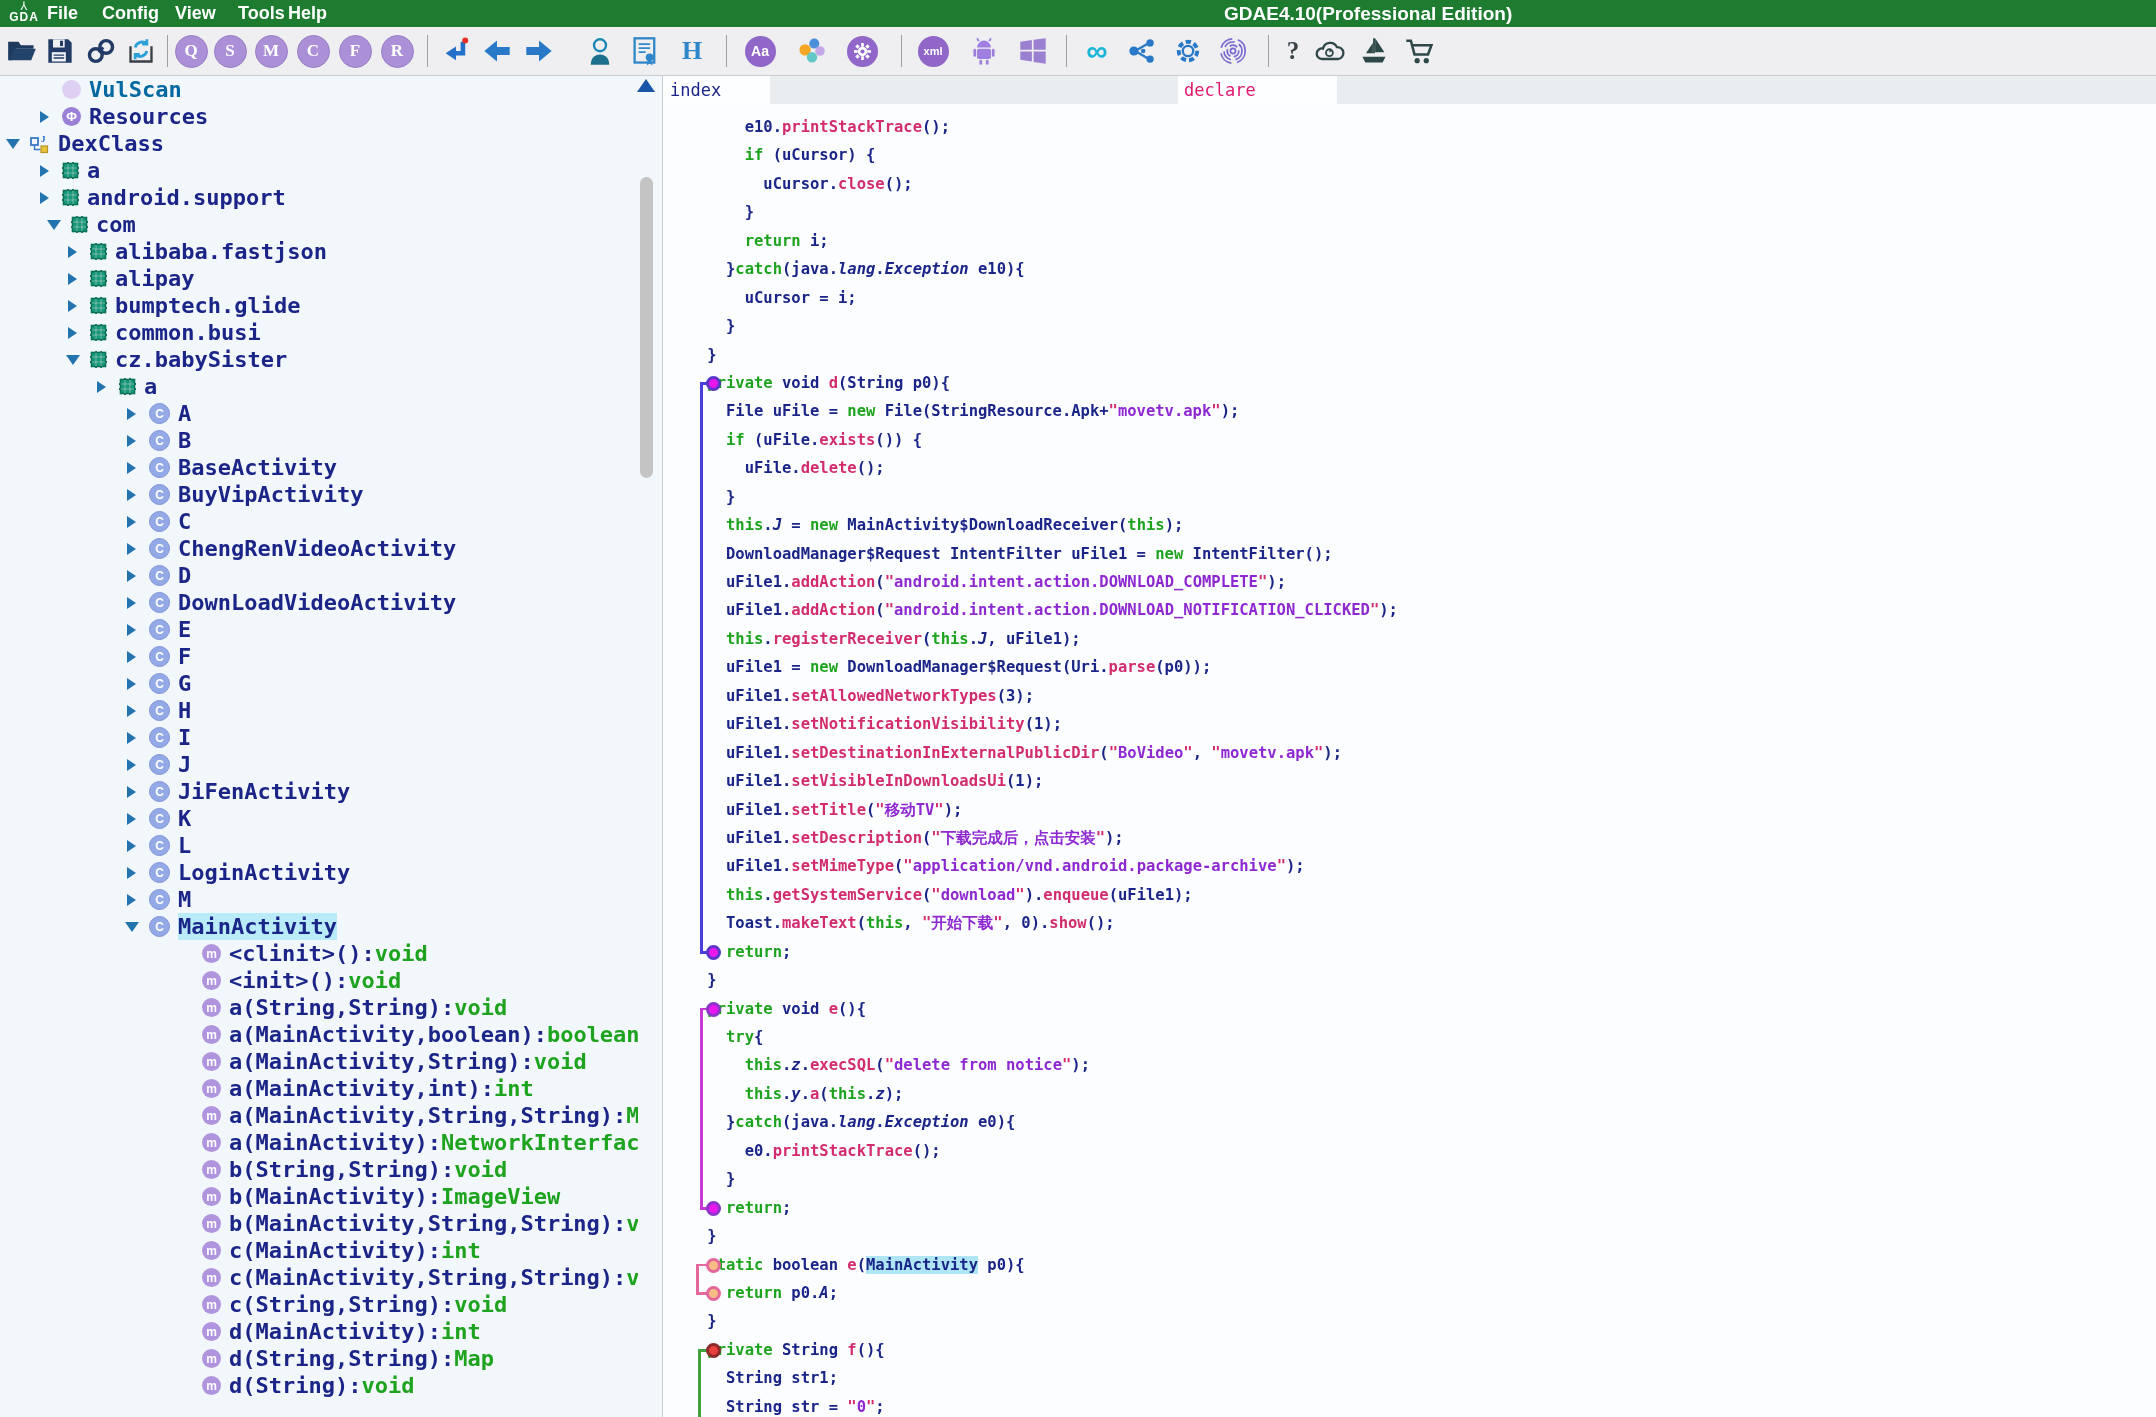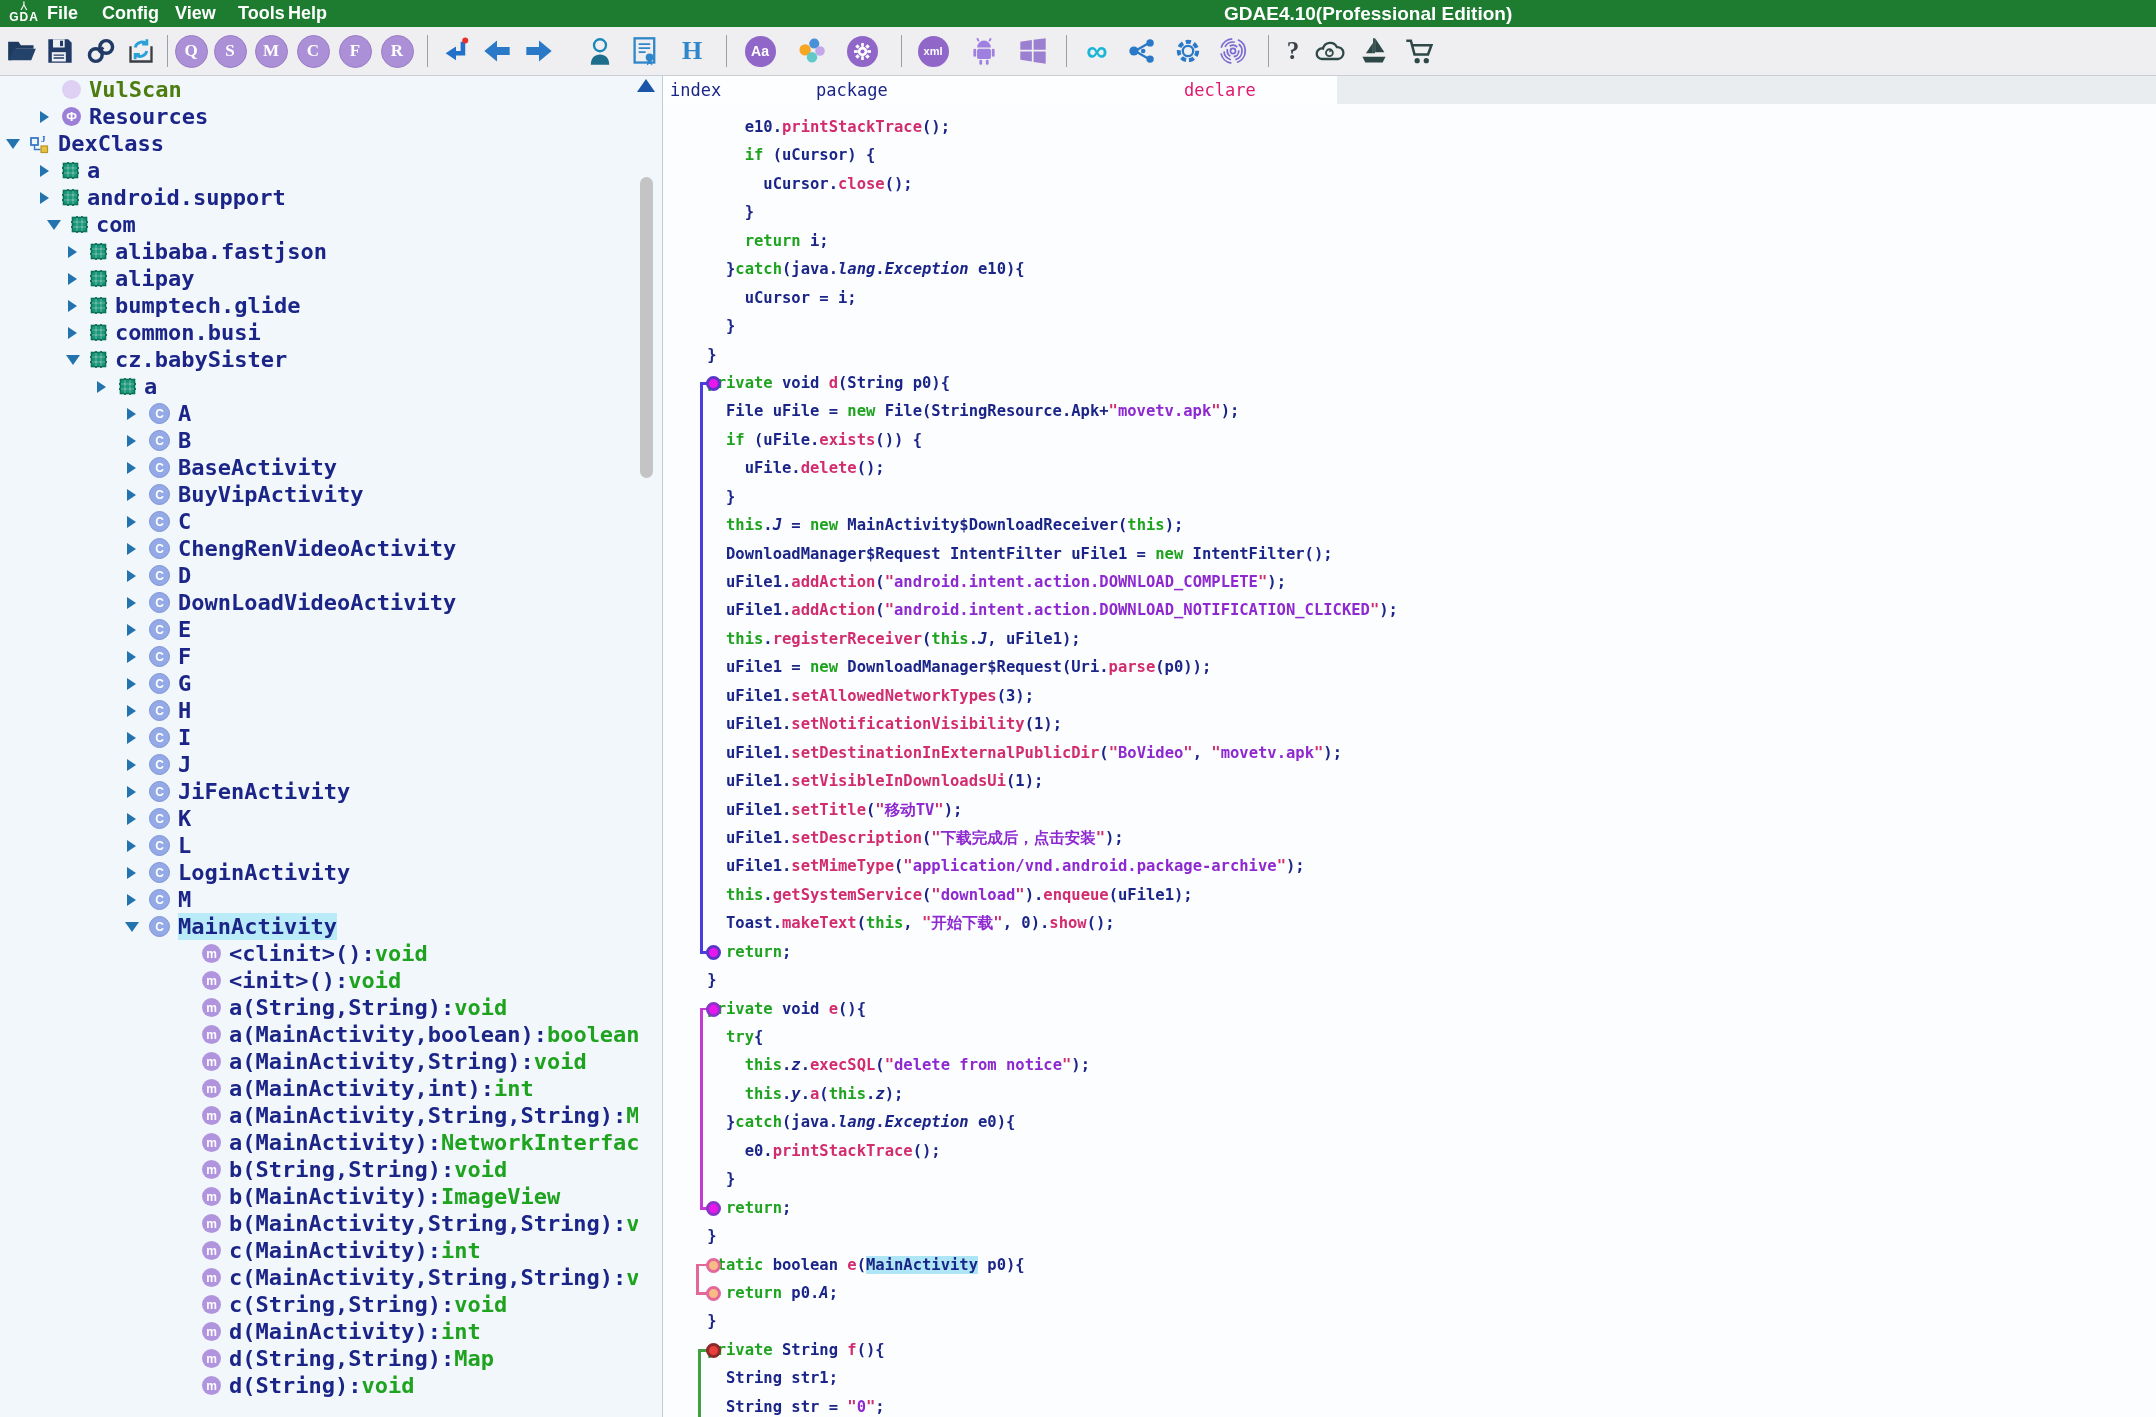--- a/index.html
+++ b/index.html
@@ -38,21 +38,21 @@
         border-right:7px solid transparent;margin-left:0px;}
   .ticon{flex:0 0 auto;margin-right:8px;display:flex;align-items:center;justify-content:center;}
   .ci{width:19px;height:19px;border-radius:50%;display:flex;align-items:center;justify-content:center;
       color:#fff;font-size:12px;font-weight:bold;font-family:"Liberation Sans",sans-serif;}
   .ci-cls{background:#94aae6;border:1px solid #7e93d8;}
   .ci-mth{background:#b194de;}
   .ci-res{background:#9c7fd6;font-size:13px;}
   .ci-vul{background:#ddd0f2;}
   .tlabel{line-height:27px;}
   .sel{background:#b9ecf8;}
-  .vul{color:#4d7c0f;}
+  .vul{color:#0369a1;}
   .tr-ret{color:#1ea31e;}
   
   .scroll-up{position:absolute;left:637px;top:3px;width:0;height:0;cursor:pointer;
              border-left:9px solid transparent;border-right:9px solid transparent;
              border-bottom:13px solid #1a55a8;}
   .vthumb{position:absolute;left:640px;top:101px;width:13px;height:301px;border-radius:7px;
           background:#c4c4c4;cursor:pointer;}
   .divider{position:absolute;left:662px;top:76px;width:1px;bottom:0;background:#c6cbd0;}
   
   .tabs{position:absolute;left:663px;top:76px;width:1493px;height:28px;background:#e9edf0;}
@@ -767,21 +767,20 @@
         <span class="tr-ret">void</span>
       </div>
     </div>
   <div class="scroll-up"></div>
   <div class="vthumb"></div>
 </div>
 <div class="divider"></div>
 
 <div class="tabs" id="tabbar">
     <div class="tab" style="left: 0px; width: 100px; padding-left: 7px; color: rgb(27, 37, 136);">index</div>
-    <div class="tab" style="left: 105px; width: 408px; padding-left: 48px; color: rgb(27, 37, 136);">package</div>
     <div class="tab" style="left: 515px; width: 153px; padding-left: 6px; color: rgb(224, 24, 110);">declare</div>
   </div>
 
 <div class="codep" id="codep">
   <div class="code-lines" id="codelines"><div class="cl"><span class="p">        e10.</span><span class="m">printStackTrace</span><span class="p">();</span></div><div class="cl"><span class="p">        </span><span class="k">if</span><span class="p"> (uCursor) {</span></div><div class="cl"><span class="p">          uCursor.</span><span class="m">close</span><span class="p">();</span></div><div class="cl"><span class="p">        }</span></div><div class="cl"><span class="p">        </span><span class="k">return</span><span class="p"> i;</span></div><div class="cl"><span class="p">      }</span><span class="k">catch</span><span class="p">(java.</span><span class="i">lang</span><span class="p">.</span><span class="i">Exception</span><span class="p"> e10){</span></div><div class="cl"><span class="p">        uCursor = i;</span></div><div class="cl"><span class="p">      }</span></div><div class="cl"><span class="p">    }</span></div><div class="cl"><span class="p">    </span><span class="k">private</span><span class="p"> void </span><span class="m">d</span><span class="p">(String p0){</span></div><div class="cl"><span class="p">      File uFile = </span><span class="k">new</span><span class="p"> File(StringResource.Apk+</span><span class="q">"</span><span class="s">movetv.apk</span><span class="q">"</span><span class="p">);</span></div><div class="cl"><span class="p">      </span><span class="k">if</span><span class="p"> (uFile.</span><span class="m">exists</span><span class="p">()) {</span></div><div class="cl"><span class="p">        uFile.</span><span class="m">delete</span><span class="p">();</span></div><div class="cl"><span class="p">      }</span></div><div class="cl"><span class="p">      </span><span class="k">this</span><span class="p">.</span><span class="i">J</span><span class="p"> = </span><span class="k">new</span><span class="p"> MainActivity$DownloadReceiver(</span><span class="k">this</span><span class="p">);</span></div><div class="cl"><span class="p">      DownloadManager$Request IntentFilter uFile1 = </span><span class="k">new</span><span class="p"> IntentFilter();</span></div><div class="cl"><span class="p">      uFile1.</span><span class="m">addAction</span><span class="p">(</span><span class="q">"</span><span class="s">android.intent.action.DOWNLOAD_COMPLETE</span><span class="q">"</span><span class="p">);</span></div><div class="cl"><span class="p">      uFile1.</span><span class="m">addAction</span><span class="p">(</span><span class="q">"</span><span class="s">android.intent.action.DOWNLOAD_NOTIFICATION_CLICKED</span><span class="q">"</span><span class="p">);</span></div><div class="cl"><span class="p">      </span><span class="k">this</span><span class="p">.</span><span class="m">registerReceiver</span><span class="p">(</span><span class="k">this</span><span class="p">.</span><span class="i">J</span><span class="p">, uFile1);</span></div><div class="cl"><span class="p">      uFile1 = </span><span class="k">new</span><span class="p"> DownloadManager$Request(Uri.</span><span class="m">parse</span><span class="p">(p0));</span></div><div class="cl"><span class="p">      uFile1.</span><span class="m">setAllowedNetworkTypes</span><span class="p">(</span><span class="n">3</span><span class="p">);</span></div><div class="cl"><span class="p">      uFile1.</span><span class="m">setNotificationVisibility</span><span class="p">(</span><span class="n">1</span><span class="p">);</span></div><div class="cl"><span class="p">      uFile1.</span><span class="m">setDestinationInExternalPublicDir</span><span class="p">(</span><span class="q">"</span><span class="s">BoVideo</span><span class="q">"</span><span class="p">, </span><span class="q">"</span><span class="s">movetv.apk</span><span class="q">"</span><span class="p">);</span></div><div class="cl"><span class="p">      uFile1.</span><span class="m">setVisibleInDownloadsUi</span><span class="p">(</span><span class="n">1</span><span class="p">);</span></div><div class="cl"><span class="p">      uFile1.</span><span class="m">setTitle</span><span class="p">(</span><span class="q">"</span><span class="s">移动TV</span><span class="q">"</span><span class="p">);</span></div><div class="cl"><span class="p">      uFile1.</span><span class="m">setDescription</span><span class="p">(</span><span class="q">"</span><span class="s">下载完成后，点击安装</span><span class="q">"</span><span class="p">);</span></div><div class="cl"><span class="p">      uFile1.</span><span class="m">setMimeType</span><span class="p">(</span><span class="q">"</span><span class="s">application/vnd.android.package-archive</span><span class="q">"</span><span class="p">);</span></div><div class="cl"><span class="p">      </span><span class="k">this</span><span class="p">.</span><span class="m">getSystemService</span><span class="p">(</span><span class="q">"</span><span class="s">download</span><span class="q">"</span><span class="p">).</span><span class="m">enqueue</span><span class="p">(uFile1);</span></div><div class="cl"><span class="p">      Toast.</span><span class="m">makeText</span><span class="p">(</span><span class="k">this</span><span class="p">, </span><span class="q">"</span><span class="s">开始下载</span><span class="q">"</span><span class="p">, </span><span class="n">0</span><span class="p">).</span><span class="m">show</span><span class="p">();</span></div><div class="cl"><span class="p">      </span><span class="k">return</span><span class="p">;</span></div><div class="cl"><span class="p">    }</span></div><div class="cl"><span class="p">    </span><span class="k">private</span><span class="p"> void </span><span class="m">e</span><span class="p">(){</span></div><div class="cl"><span class="p">      </span><span class="k">try</span><span class="p">{</span></div><div class="cl"><span class="p">        </span><span class="k">this</span><span class="p">.</span><span class="i">z</span><span class="p">.</span><span class="m">execSQL</span><span class="p">(</span><span class="q">"</span><span class="s">delete from notice</span><span class="q">"</span><span class="p">);</span></div><div class="cl"><span class="p">        </span><span class="k">this</span><span class="p">.</span><span class="i">y</span><span class="p">.</span><span class="m">a</span><span class="p">(</span><span class="k">this</span><span class="p">.</span><span class="i">z</span><span class="p">);</span></div><div class="cl"><span class="p">      }</span><span class="k">catch</span><span class="p">(java.</span><span class="i">lang</span><span class="p">.</span><span class="i">Exception</span><span class="p"> e0){</span></div><div class="cl"><span class="p">        e0.</span><span class="m">printStackTrace</span><span class="p">();</span></div><div class="cl"><span class="p">      }</span></div><div class="cl"><span class="p">      </span><span class="k">return</span><span class="p">;</span></div><div class="cl"><span class="p">    }</span></div><div class="cl"><span class="p">    </span><span class="k">static</span><span class="p"> boolean </span><span class="m">e</span><span class="p">(</span><span class="h">MainActivity</span><span class="p"> p0){</span></div><div class="cl"><span class="p">      </span><span class="k">return</span><span class="p"> p0.</span><span class="i">A</span><span class="p">;</span></div><div class="cl"><span class="p">    }</span></div><div class="cl"><span class="p">    </span><span class="k">private</span><span class="p"> String </span><span class="m">f</span><span class="p">(){</span></div><div class="cl"><span class="p">      String str1;</span></div><div class="cl"><span class="p">      String str = </span><span class="q">"</span><span class="s">0</span><span class="q">"</span><span class="p">;</span></div></div>
 <div class="mk-v" style="left: 37px; top: 279.25px; height: 569px; background: rgb(74, 61, 224);"></div>
     <div class="mk-h" style="left: 37px; top: 278px; width: 9px; background: rgb(74, 61, 224);"></div>
     <div class="mk-h" style="left: 37px; top: 847px; width: 9px; background: rgb(74, 61, 224);"></div>
     <div class="mk-c" style="left: 43px; top: 271.75px; background: rgb(234, 22, 238); border-color: rgb(90, 53, 200);"></div>
     <div class="mk-c" style="left: 43px; top: 840.75px; background: rgb(234, 22, 238); border-color: rgb(90, 53, 200);"></div>

